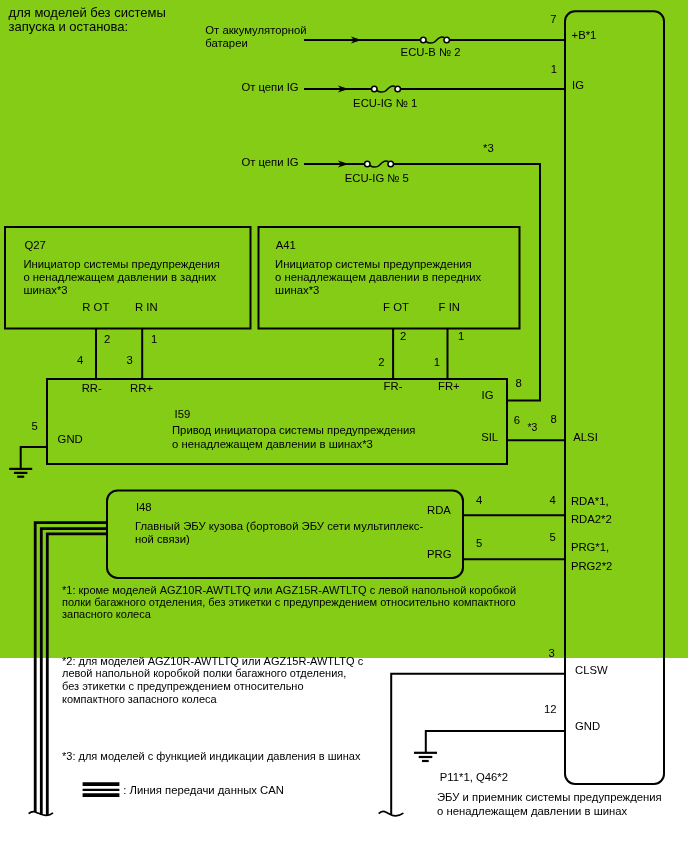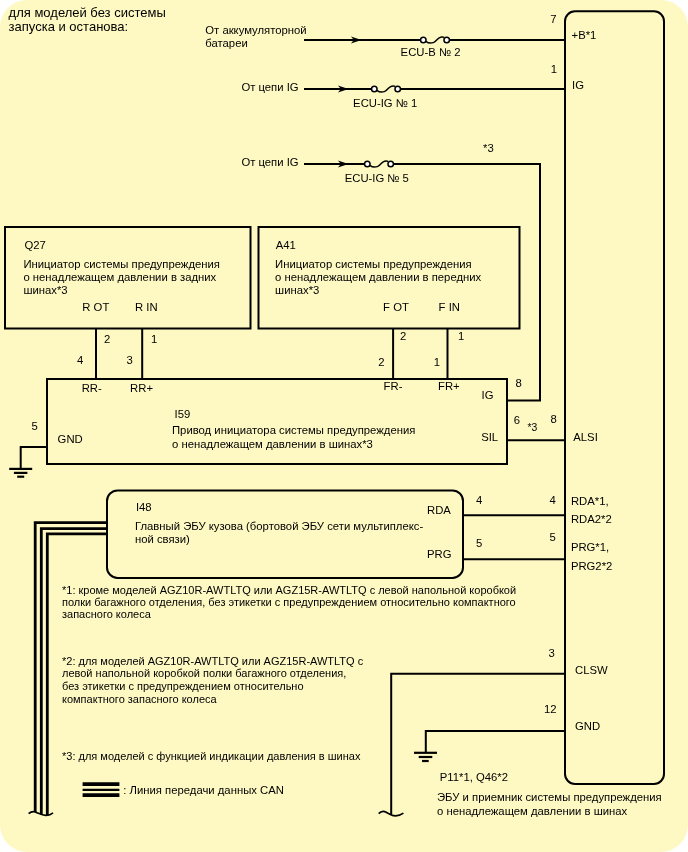--- a/index.html
+++ b/index.html
@@ -1,19 +1,19 @@
 <!DOCTYPE html>
 <html><head>
 <meta charset="utf-8">
 <title>Wiring Diagram</title>
 <style>
   html,body{margin:0;padding:0;background:#ffffff;}
   body{width:688px;height:852px;overflow:hidden;
        font-family:"Liberation Sans",sans-serif;color:#000;}
-  #root{position:relative;width:688px;height:852px;background:#fef9c3;border-radius:27px;}
+  #root{position:relative;width:688px;height:658px;background:#84cc16;}
   svg#dia{position:absolute;left:0;top:0;width:688px;height:852px;}
   svg#dia text{font-family:"Liberation Sans",sans-serif;fill:#000;white-space:pre;}
   .t10{font-size:11.3px;}
   .t13{font-size:13px;}
   .t9{font-size:11px;}
   .t9s{font-size:10.4px;}
   .ln{stroke:#000;fill:none;}
   .box{fill:none;stroke:#000;stroke-width:2;}
 </style>
 </head>

